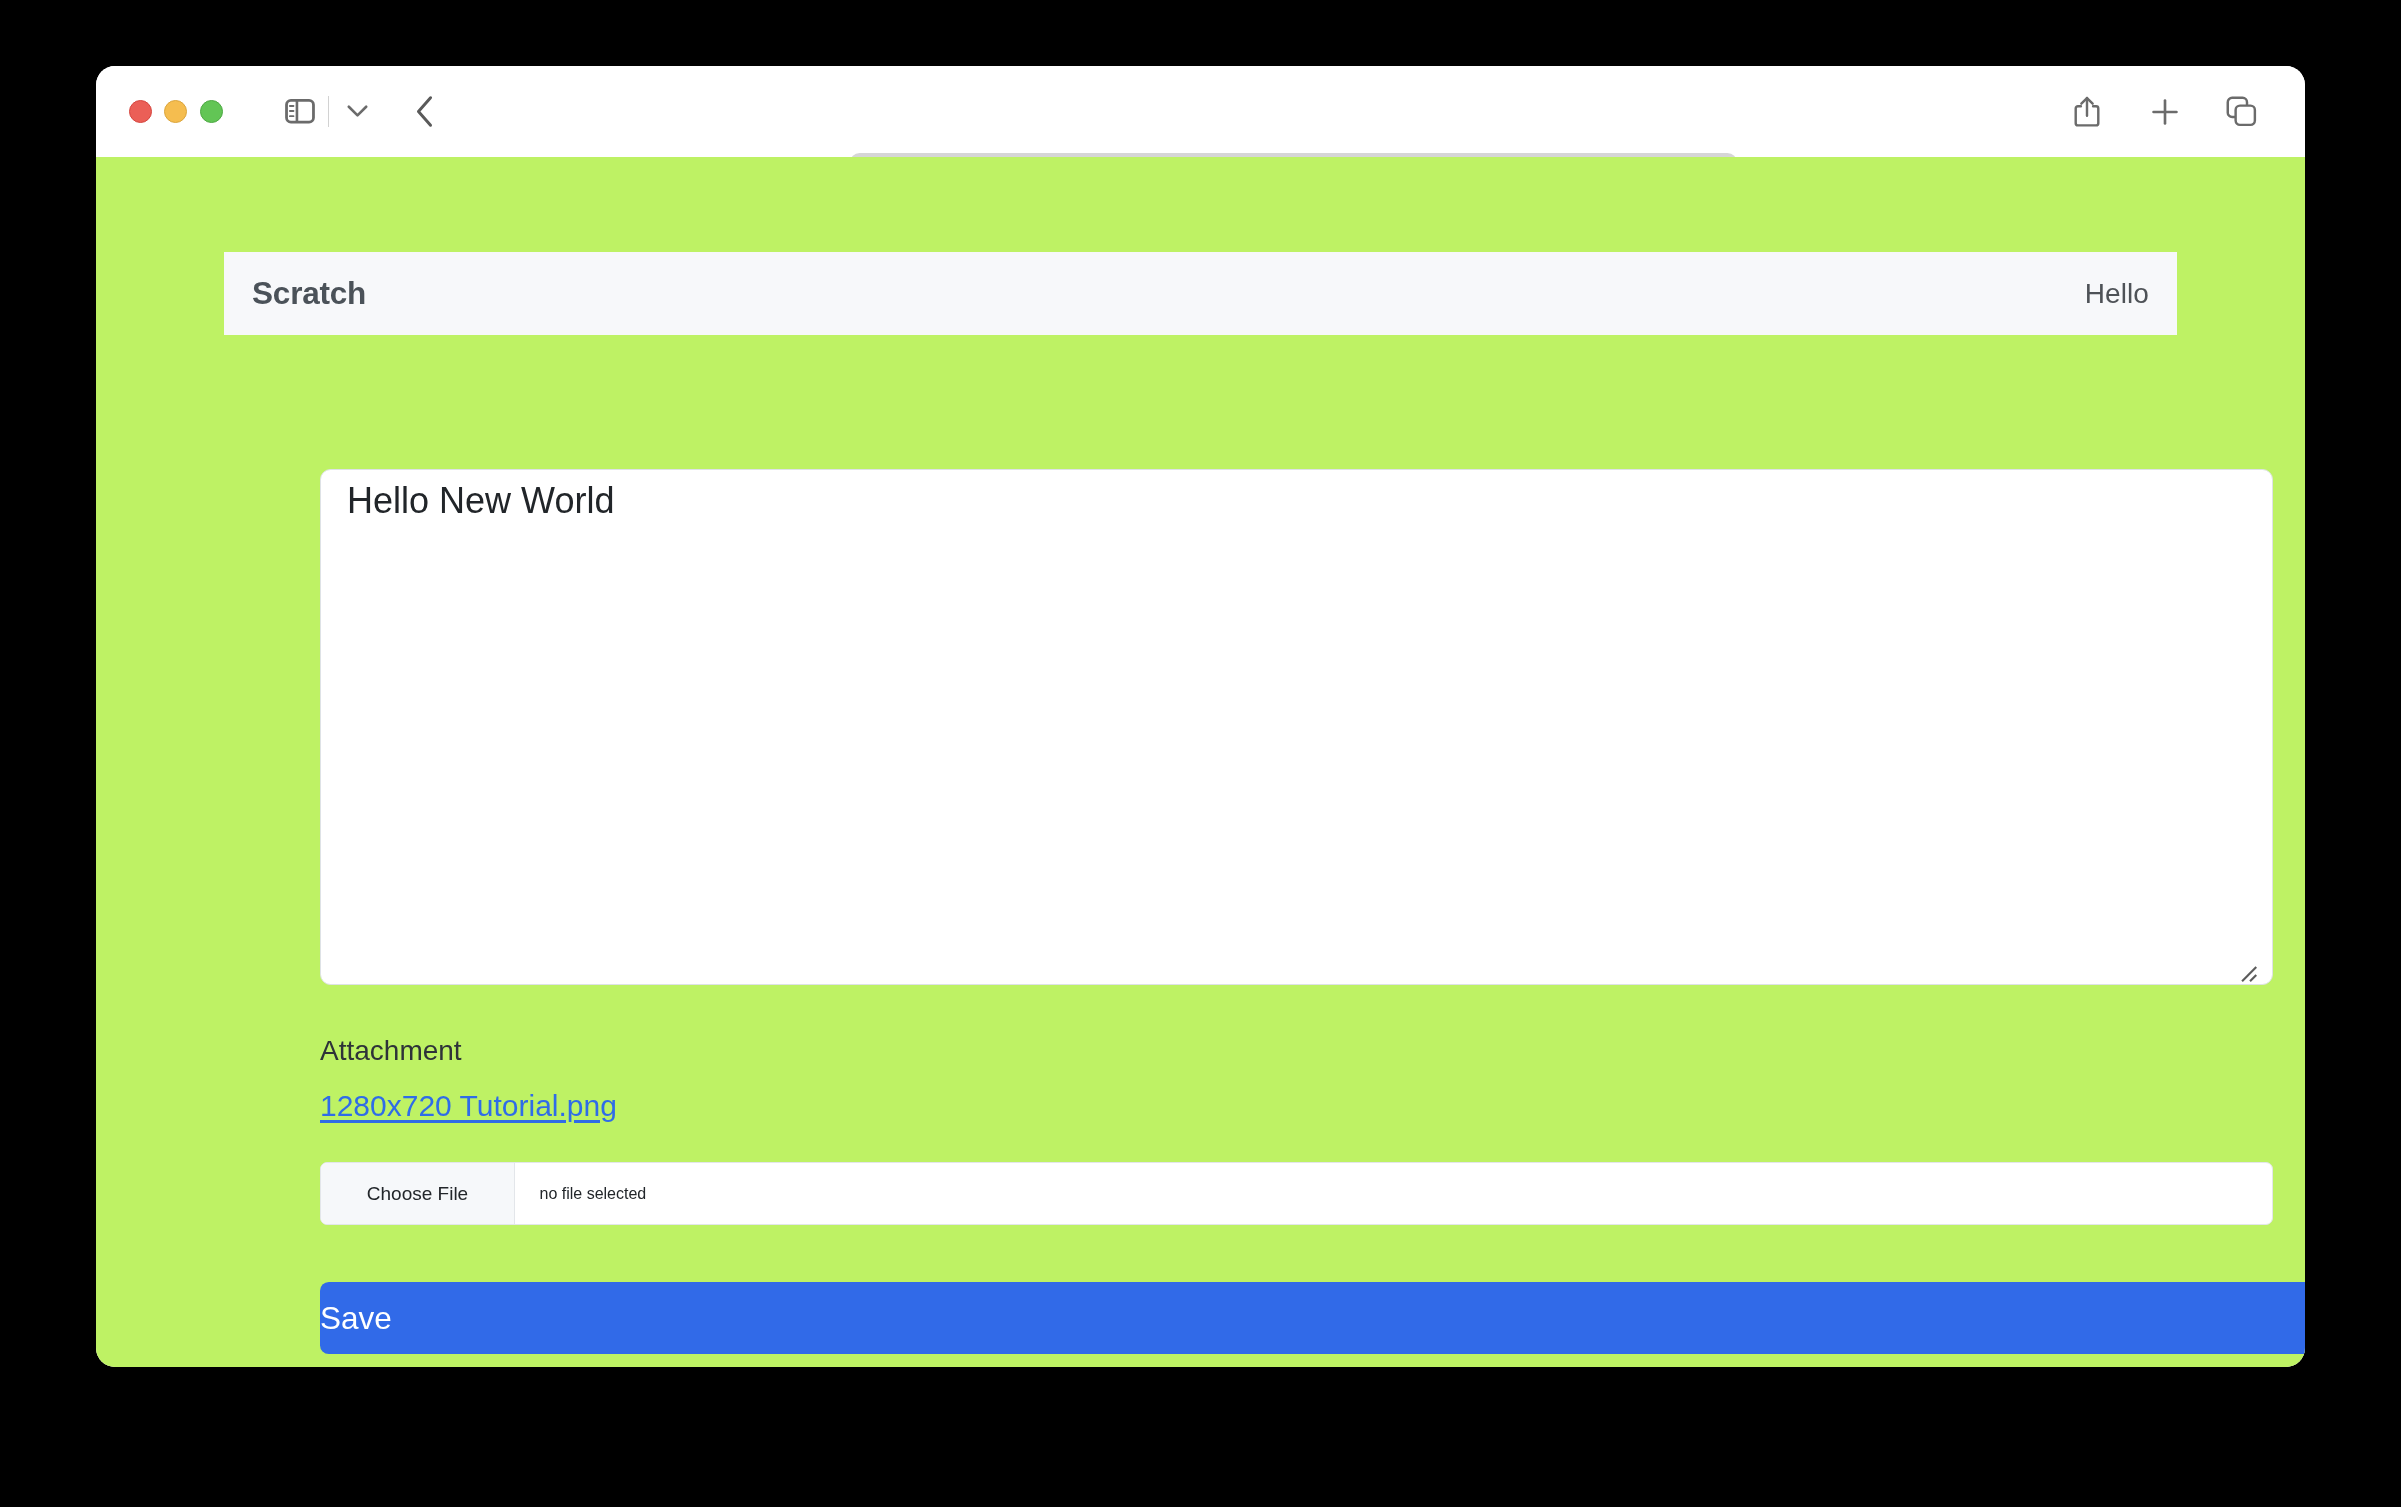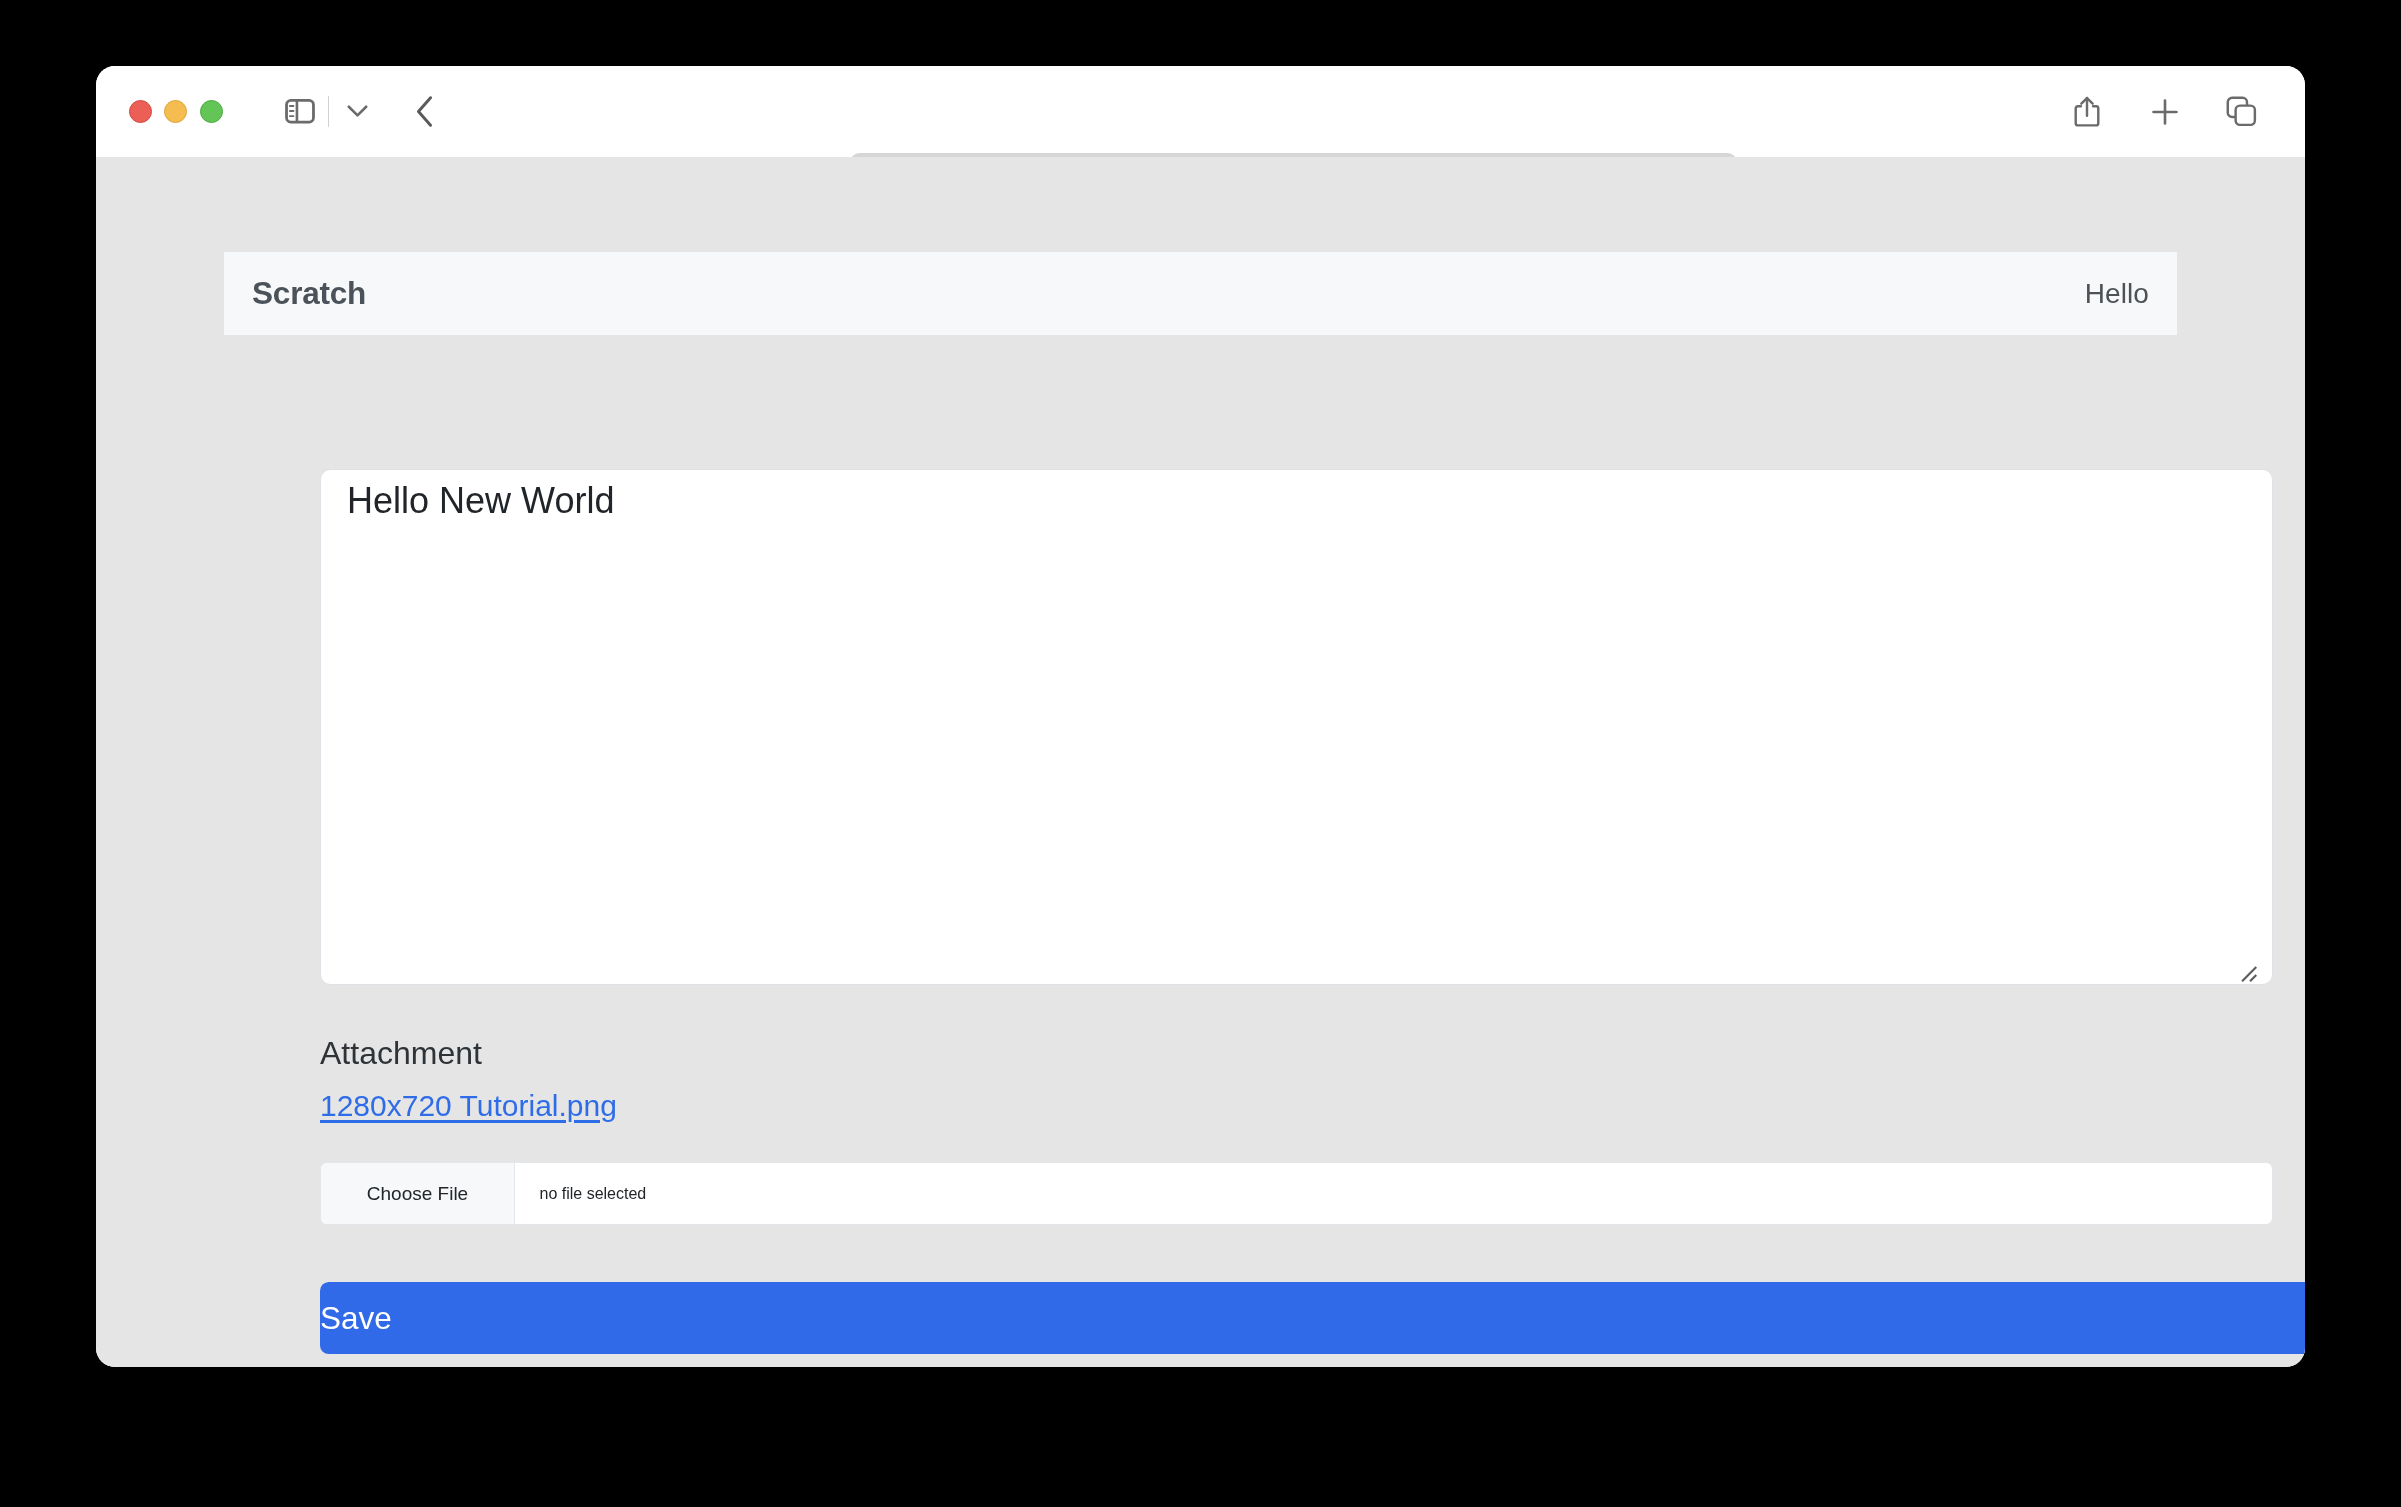--- a/index.html
+++ b/index.html
@@ -141,21 +141,21 @@
     color: #6b6b6b;
   }
 
   
   #page-content {
     position: absolute;
     left: 0;
     top: 91px;
     width: 100%;
     height: 1210px;
-    background: #e5e5e5;
+    background: #bef264;
   }
 
   #app-header {
     position: absolute;
     left: 128px;
     top: 95px;
     width: 1953px;
     height: 83px;
     background: #f7f8fa;
     display: flex;
@@ -198,21 +198,21 @@
     top: 803px;
     width: 23px;
     height: 23px;
     pointer-events: none;
   }
 
   #attachment-label {
     position: absolute;
     left: 224px;
     top: 878px;
-    font-size: 32px;
+    font-size: 28px;
     color: #2e3338;
   }
 
   #attachment-link {
     position: absolute;
     left: 224px;
     top: 932px;
     font-size: 30px;
     color: #2f6ce8;
     text-decoration: underline;

